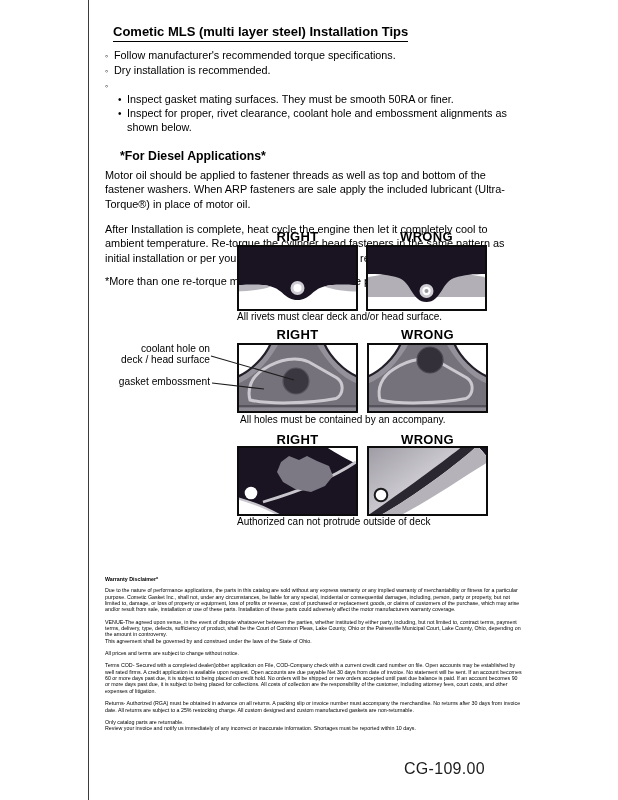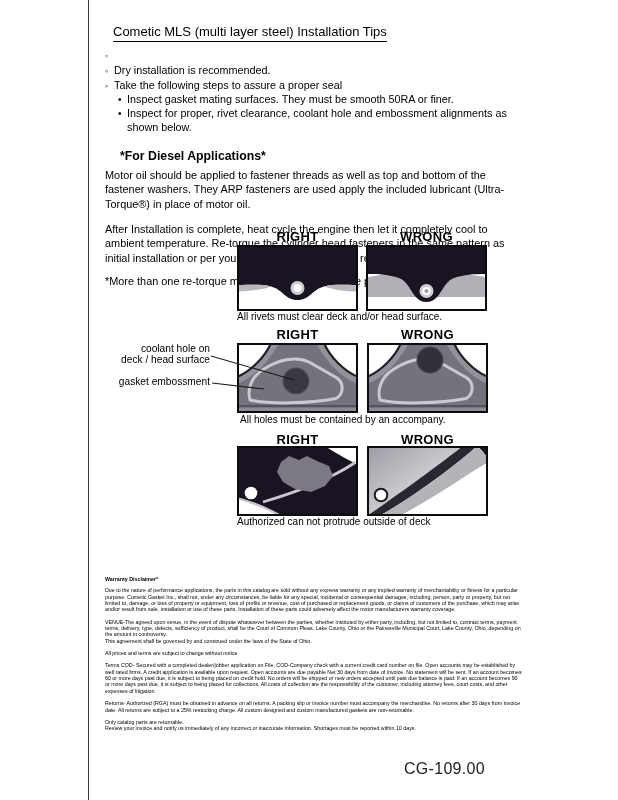--- a/index.html
+++ b/index.html
@@ -3,21 +3,21 @@
 <meta charset="utf-8">
 <style>
   html,body{margin:0;padding:0;background:#e8e8e8;}
   .page{
     position:relative;width:618px;height:800px;background:#ffffff;
     font-family:"Liberation Sans", sans-serif;color:#000;overflow:hidden;
     margin:0 auto;
   }
   .edge-line{position:absolute;left:88px;top:0;width:1px;height:800px;background:#3c3c3c;}
   .content{position:absolute;left:105px;top:22px;width:424px;}
-  .title{font-size:13px;font-weight:normal;display:inline-block;
+  .title{font-size:13px;font-weight:bold;display:inline-block;
     border-bottom:1.6px solid #000;padding-bottom:2px;margin:0 0 7px 8px;}
   ul.tips{list-style:none;margin:0;padding:0;font-size:10.8px;line-height:13.8px;}
   ul.tips li{display:flex;}
   .mk{width:9px;flex:0 0 9px;text-align:left;font-size:9px;padding-top:1px;}
   li.sub{margin-left:13px;}
   li.sub .mk{font-size:10px;padding-top:0;}
   .diesel-h{font-size:12.3px;font-weight:bold;margin:14px 0 5px 15px;}
   .para{font-size:10.9px;line-height:14.6px;margin:0 0 10px 0;width:422px;}
   .note{font-size:10.9px;margin:0;}
   .dlabel{position:absolute;width:121px;text-align:center;font-size:13px;
@@ -37,41 +37,41 @@
 <body>
 
 <div class="page">
   <div class="edge-line"></div>
 
   <div class="content">
     <div class="title">Cometic MLS (multi layer steel) Installation Tips</div>
     <ul class="tips">
       <li>
         <span class="mk">◦</span>
+        <span>Follow manufacturer's recommended torque specifications.</span>
       </li>
       <li>
         <span class="mk">◦</span>
         <span>Dry installation is recommended.</span>
       </li>
       <li>
         <span class="mk">◦</span>
-        <span>Take the following steps to assure a proper seal</span>
       </li>
       <li class="sub">
         <span class="mk">•</span>
         <span>Inspect gasket mating surfaces.  They must be smooth 50RA or finer.</span>
       </li>
       <li class="sub">
         <span class="mk">•</span>
         <span>Inspect for proper, rivet clearance, coolant hole and embossment alignments as shown below.</span>
       </li>
     </ul>
 
     <div class="diesel-h">*For Diesel Applications*</div>
-    <p class="para">Motor oil should be applied to fastener threads as well as top and bottom of the fastener washers. They ARP fasteners are used apply the included lubricant (Ultra-Torque®) in place of motor oil.</p>
+    <p class="para">Motor oil should be applied to fastener threads as well as top and bottom of the fastener washers. When ARP fasteners are sale apply the included lubricant (Ultra-Torque®) in place of motor oil.</p>
     <p class="para">After Installation is complete, heat cycle the engine then let it completely cool to ambient temperature. Re-torque the cylinder head fasteners in the same pattern as initial installation or per your fastener manufacturer's recommendations.</p>
     <p class="note">*More than one re-torque may be required to achieve proper fastener stretch*</p>
   </div>
 
   <div class="dlabel" style="left:237px;top:229px;">RIGHT</div>
   <div class="dlabel" style="left:366px;top:229px;">WRONG</div>
 
   <div class="dbox" style="left:237px;top:245px;">
     <svg width="121" height="66" viewBox="0 0 121 66">
       <rect x="0" y="0" width="121" height="66" fill="#ffffff"></rect>

